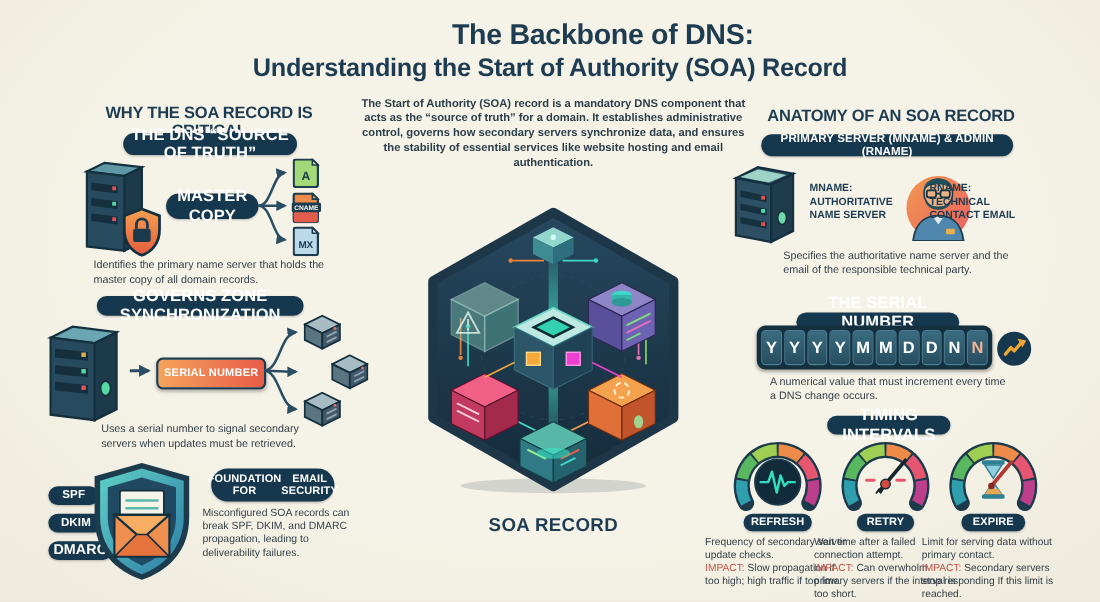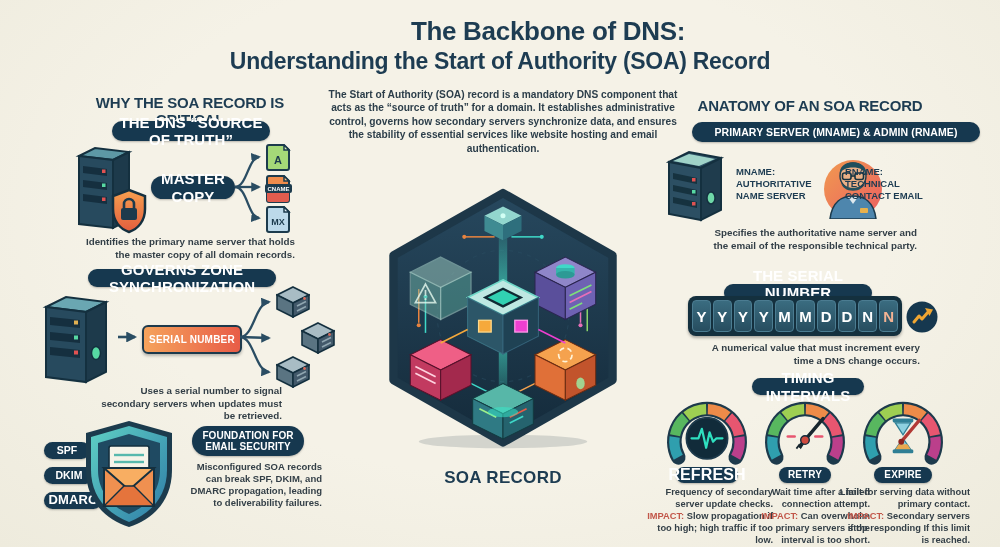--- a/index.html
+++ b/index.html
@@ -8,21 +8,21 @@
          background:radial-gradient(ellipse at 50% 40%, #f5f2e7 55%, #eeebdd 100%);}
   .abs{position:absolute;}
   .title1{font-size:26px;font-weight:bold;color:#1d3c52;text-align:center;letter-spacing:-0.3px;padding-left:48px;}
   .title2{font-size:23px;font-weight:bold;color:#1d3c52;text-align:center;letter-spacing:-0.3px;}
   .intro{font-size:10.2px;font-weight:bold;color:#2c3e4a;text-align:center;line-height:1.32;}
   .h2{font-size:15px;font-weight:bold;color:#1d3c52;text-align:center;letter-spacing:-0.2px;}
   .pill{background:#16384f;color:#fff;font-weight:bold;border-radius:20px;
         display:flex;align-items:center;justify-content:center;text-align:center;
         font-size:15px;letter-spacing:0.1px;line-height:1.15;box-shadow:0 1px 2px rgba(0,0,0,.25);}
   .pill.small{font-size:10px;}
-  .cap{font-size:9.8px;font-weight:bold;color:#333f47;text-align:right;line-height:1.28;}
+  .cap{font-size:9.8px;font-weight:normal;color:#333f47;text-align:left;line-height:1.28;}
   .imp{color:#c2574a;}
   .serialbox{background:linear-gradient(90deg,#f5a35c,#e85c47);border:2px solid #1d3a4c;border-radius:6px;
              color:#fff;font-weight:bold;font-size:10px;display:flex;align-items:center;justify-content:center;
              box-shadow:0 2px 3px rgba(0,0,0,.25);letter-spacing:0.2px;}
   .mrname{font-size:9.5px;font-weight:bold;color:#1d3c52;white-space:pre-line;line-height:1.25;}
   .serialwrap{background:#14303e;border-radius:8px;display:flex;gap:2px;padding:4px;box-shadow:0 2px 3px rgba(0,0,0,.3);}
   .tile{flex:1;background:linear-gradient(#3a6c80,#274d5f);border:1px solid #4b7c91;border-radius:4px;
         color:#fff;font-weight:bold;font-size:15px;display:flex;align-items:center;justify-content:center;height:30px;}
   .tile.accent{color:#f4b393;}
   .soalabel{font-size:17px;font-weight:bold;color:#1d3c52;text-align:center;letter-spacing:0.3px;}
@@ -170,21 +170,21 @@
     <path d="M47,8 L85,19 V52 C85,79 68,96 47,104 C26,96 9,79 9,52 V19 Z" fill="url(#shieldBodyGrad)"></path>
     <path d="M47,16 L78,25 V52 C78,74 64,89 47,96 C30,89 16,74 16,52 V25 Z" fill="#1f4a62"></path>
     <rect x="27" y="28" width="40" height="32" rx="2" fill="#f6f3e8" stroke="#14303f" stroke-width="1.6"></rect>
     <line x1="32" y1="37" x2="62" y2="37" stroke="#57b8ad" stroke-width="2.4"></line>
     <line x1="32" y1="44" x2="62" y2="44" stroke="#57b8ad" stroke-width="2.4"></line>
     <line x1="32" y1="51" x2="54" y2="51" stroke="#57b8ad" stroke-width="2.4"></line>
     <rect x="22" y="50" width="50" height="38" fill="#f09050" stroke="#14303f" stroke-width="2"></rect>
     <polygon points="22,50 47,72 72,50" fill="#f8ae62" stroke="#14303f" stroke-width="2"></polygon>
     <polygon points="22,88 42,68 52,68 72,88" fill="#e5743c" stroke="#14303f" stroke-width="1.4"></polygon>
   </svg>
-  <div class="abs pill small" style="left:192px;top:426px;width:112px;height:30px;flex-direction:column">
+  <div class="abs pill small" style="left:192px;top:426px;width:112px;height:30px;flex-direction:row">
     <div>FOUNDATION FOR</div>
     <div>EMAIL SECURITY</div>
   </div>
   <div class="abs cap" style="left:184px;top:461px;width:138px;font-size:9.5px">Misconfigured SOA records can break SPF, DKIM, and DMARC propagation, leading to deliverability failures.</div>
 
   <svg class="abs" style="left:385px;top:188px" width="236" height="262" viewBox="0 0 280 311">
     <ellipse cx="140" cy="301" rx="100" ry="8" fill="rgba(60,80,90,0.18)"></ellipse>
     <polygon points="140,6 270,80 270,228 140,302 10,228 10,80" fill="url(#hexGrad)" stroke="#1d3748" stroke-width="10" stroke-linejoin="round"></polygon>
     <circle cx="140" cy="152" r="78" fill="none" stroke="#2a4d61" stroke-width="1.4" opacity="0.55" stroke-dasharray="5 6"></circle>
     <rect x="135" y="30" width="10" height="240" fill="url(#beamGrad)"></rect>
@@ -256,21 +256,21 @@
     <polygon points="140,118 164,130 140,142 116,130" fill="#0e2a33"></polygon>
     <polygon points="140,121 158,130 140,139 122,130" fill="#35e3c0" opacity="0.9"></polygon>
     <rect x="111" y="157" width="15" height="14" fill="#f6a93b" stroke="#ffd98a" stroke-width="1.5"></rect>
     <rect x="154" y="157" width="15" height="14" fill="#ee3fd0" stroke="#ff9ae8" stroke-width="1.5"></rect>
     <line x1="98" y1="168" x2="66" y2="184" stroke="#f6a93b" stroke-width="1.8"></line>
     <line x1="182" y1="168" x2="214" y2="184" stroke="#ee3fd0" stroke-width="1.8"></line>
   </svg>
   <div class="abs soalabel" style="left:403px;top:468px;width:200px">SOA RECORD</div>
 
   <div class="abs h2" style="left:690px;top:97px;width:240px">ANATOMY OF AN SOA RECORD</div>
-  <div class="abs pill" style="left:692px;top:122px;width:288px;height:20px;font-size:10.5px">PRIMARY SERVER (MNAME) &amp; ADMIN (RNAME)</div>
+  <div class="abs pill" style="left:692px;top:122px;width:229px;height:20px;font-size:10.5px">PRIMARY SERVER (MNAME) &amp; ADMIN (RNAME)</div>
 
   <svg class="abs" style="left:663px;top:146px" width="64" height="80" viewBox="0 0 64 80">
     <polygon points="6,16 26,6 58,12 38,22" fill="#2c4f63" stroke="#14303f" stroke-width="2"></polygon>
     <polygon points="10,15 26,8 52,13 36,20" fill="#9fd3c8"></polygon>
     <polygon points="38,22 58,12 58,64 38,74" fill="#1f3c4d" stroke="#14303f" stroke-width="2"></polygon>
     <polygon points="6,16 38,22 38,74 6,68" fill="#2c4f63" stroke="#14303f" stroke-width="2"></polygon>
     <polygon points="10,27 34,32 34,38 10,33" fill="#16323f"></polygon>
       <rect x="29" y="32" width="3.5" height="3.5" fill="#e05252"></rect>
     <polygon points="10,39 34,44 34,50 10,45" fill="#16323f"></polygon>
       <rect x="29" y="44" width="3.5" height="3.5" fill="#57d9a3"></rect>
@@ -363,21 +363,21 @@
       <rect x="38" y="25" width="24" height="4.5" rx="1.5" fill="#2f7f95"></rect>
       <polygon points="41,30 59,30 50,44" fill="#8ed0df" stroke="#2f7f95" stroke-width="1.5"></polygon>
       <polygon points="50,48 41,61 59,61" fill="#8ed0df" stroke="#2f7f95" stroke-width="1.5"></polygon>
       <polygon points="45,55 55,55 59,61 41,61" fill="#e8a84f"></polygon>
       <rect x="38" y="61" width="24" height="4.5" rx="1.5" fill="#2f7f95"></rect>
       <line x1="48" y1="52" x2="69" y2="27" stroke="#b23a35" stroke-width="4" stroke-linecap="round"></line>
       <circle cx="48" cy="52" r="3.4" fill="#8c2420"></circle>
     </g>
   </svg>
 
-  <div class="abs pill" style="left:676px;top:467px;width:62px;height:16px;font-size:16px">REFRESH</div>
+  <div class="abs pill" style="left:676px;top:467px;width:62px;height:16px;font-size:10px">REFRESH</div>
   <div class="abs pill" style="left:779px;top:467px;width:52px;height:16px;font-size:10px">RETRY</div>
   <div class="abs pill" style="left:874px;top:467px;width:58px;height:16px;font-size:10px">EXPIRE</div>
 
   <div class="abs cap" style="left:641px;top:487px;width:132px;font-size:9.3px">
     <div>Frequency of secondary server update checks.</div>
     <div><span class="imp">IMPACT:</span> <span>Slow propagation if too high; high traffic if too low.</span></div>
   </div>
   <div class="abs cap" style="left:740px;top:487px;width:130px;font-size:9.3px">
     <div>Wait time after a failed connection attempt.</div>
     <div><span class="imp">IMPACT:</span> <span>Can overwholm primary servers if the interval is too short.</span></div>

